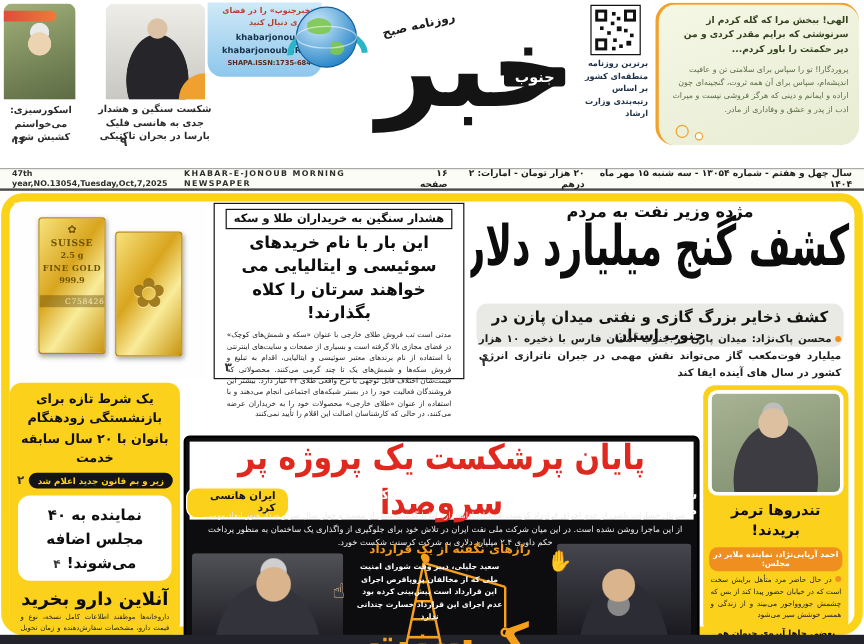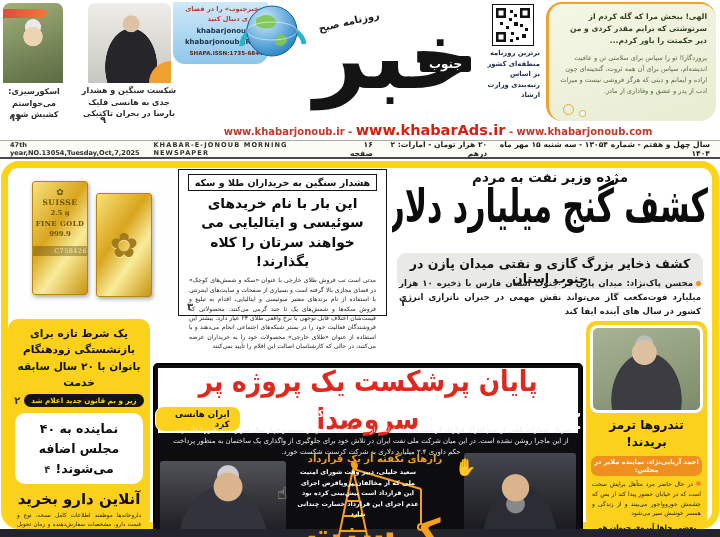--- a/index.html
+++ b/index.html
@@ -233,23 +233,20 @@
   </svg>
   <div class="abs qr-cap rtl">برترین روزنامه منطقه‌ای کشور بر اساس رتبه‌بندی وزارت ارشاد</div>
 
   <div class="abs prayer">
     <div class="prayer-title rtl">الهی! ببخش مرا که گله کردم از سرنوشتی که برایم مقدر کردی و من دیر حکمتت را باور کردم...</div>
     <div class="prayer-body rtl">پروردگارا! تو را سپاس برای سلامتی تن و عافیت اندیشه‌ام، سپاس برای آن همه ثروت، گنجینه‌ای چون اراده و ایمانم و دینی که هرگز فروشی نیست و میراث ادب از پدر و عشق و وفاداری از مادر.</div>
     <div class="abs dot-deco" style="left:14px;bottom:6px;width:9px;height:9px;"></div>
     <div class="abs dot-deco" style="left:30px;bottom:4px;width:5px;height:5px;background:#fff;"></div>
   </div>
 
-  <div class="abs url-bar">
-    <span class="url-sm">www.khabarjonoub.ir</span><span class="url-sm"> - </span><span class="url-lg">www.khabarAds.ir</span><span class="url-sm"> - </span><span class="url-sm">www.khabarjonoub.com</span>
-  </div>
 
   <div class="abs info-bar">
     <span class="info-en">47th year,NO.13054,Tuesday,Oct,7,2025</span>
     <span class="info-en spaced">KHABAR-E-JONOUB MORNING NEWSPAPER</span>
     <span class="info-fa">۱۶ صفحه</span>
     <span class="info-fa">۲۰ هزار تومان - امارات: ۲ درهم</span>
     <span class="info-fa">سال چهل و هفتم - شماره ۱۳۰۵۴ - سه شنبه ۱۵ مهر ماه ۱۴۰۴</span>
   </div>
 
   <div class="abs frame"></div>

